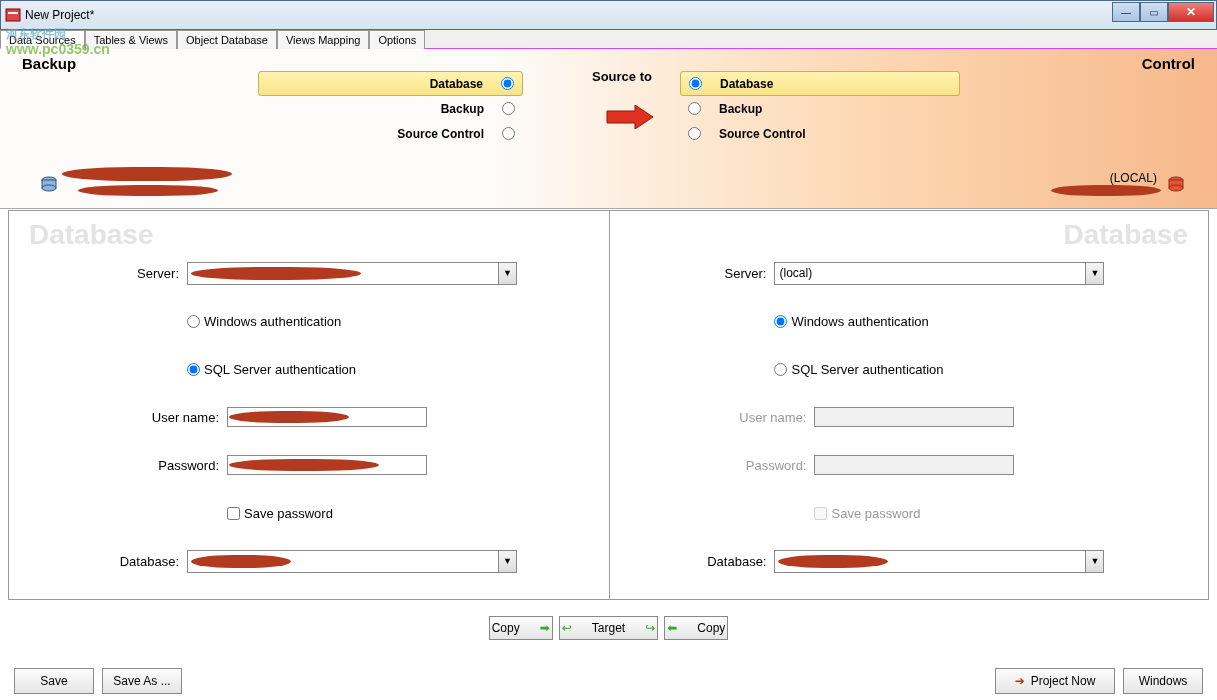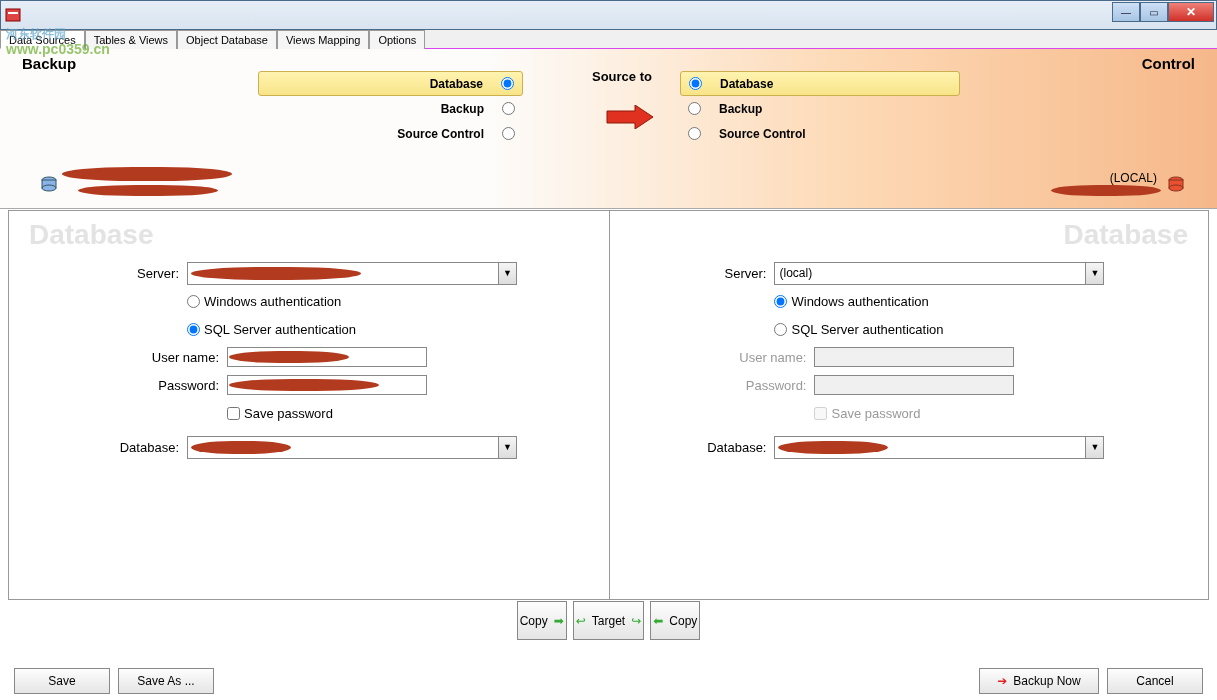--- a/index.html
+++ b/index.html
@@ -35,48 +35,49 @@
 .srvicon.right{right:32px;top:126px}
 .local{position:absolute;right:60px;top:122px;font-size:12px}
 .bigdb{position:absolute;top:8px;font-size:28px;font-weight:bold;color:#e3e3e3;font-family:Arial}
 .bigdb.left{left:20px}
 .bigdb.right{right:20px}
 .mainpane{position:absolute;top:210px;left:8px;right:8px;height:390px;border:1px solid #999}
 .divider{position:absolute;left:50%;top:0;bottom:0;width:0;border-left:1px solid #999}
 .formcol{position:absolute;top:50px;width:48%}
 .formcol.left{left:18px}
 .formcol.right{right:18px}
-.frow{display:flex;align-items:center;margin-bottom:4px;height:24px}
+.frow{display:flex;align-items:center;margin-bottom:24px;height:24px}
 .frow .flbl{width:160px;text-align:right;padding-right:8px;font-size:13px}
 .frow .flbl.disabled{color:#999}
 .combo{flex:0 0 330px;height:23px;border:1px solid #888;background:#fff;display:flex;align-items:center;position:relative}
 .combo .cval{flex:1;padding:0 4px;font-size:12px}
 .combo .cbtn{width:18px;height:100%;border-left:1px solid #888;background:linear-gradient(#f5f5f5,#ddd);display:flex;align-items:center;justify-content:center;font-size:9px}
 .frow input[type=text],.frow input[type=password]{width:200px;height:20px;border:1px solid #888;padding:0 3px}
 .frow input[disabled]{background:#f0f0f0}
 .frow.indent{padding-left:160px}
 .frow.indent2{padding-left:200px}
 .frow label{font-size:13px}
 .btnbar{position:absolute;left:0;right:0;bottom:60px;display:flex;justify-content:center;gap:6px}
-.btn{height:39px;padding:0 2px;border:1px solid #888;background:linear-gradient(#fdfdfd,#e5e5e5);display:inline-flex;align-items:center;gap:6px;font-size:12px;cursor:default}
+.btn{height:24px;padding:0 2px;border:1px solid #888;background:linear-gradient(#fdfdfd,#e5e5e5);display:inline-flex;align-items:center;gap:20px;font-size:12px;cursor:default}
 .footer{position:absolute;left:0;right:0;bottom:6px;display:flex;padding:0 14px;gap:8px}
 .footer .spacer{flex:1}
-.fbtn{height:26px;width:96px;border:1px solid #888;background:linear-gradient(#fdfdfd,#e5e5e5);display:inline-flex;align-items:center;justify-content:center;gap:6px;font-size:12px}
+.fbtn{height:26px;width:80px;border:1px solid #888;background:linear-gradient(#fdfdfd,#e5e5e5);display:inline-flex;align-items:center;justify-content:center;gap:6px;font-size:12px}
 .fbtn.wide{width:120px}
 </style>
 </head>
 <body>
 
 <div class="titlebar">
   <span class="appicon">
     <svg width="16" height="16">
         <rect x="1" y="2" width="14" height="12" fill="#d44" stroke="#800"></rect>
         <rect x="3" y="5" width="10" height="2" fill="#fff"></rect>
       </svg>
   </span>
+  <span class="title">New Project*</span>
   <div class="winbtns">
     <div class="winbtn">—</div>
     <div class="winbtn">▭</div>
     <div class="winbtn close">✕</div>
   </div>
 </div>
 
 <div class="watermark">
   <span>河东软件园</span>
   <span class="sub">www.pc0359.cn</span>
@@ -254,18 +255,18 @@
 <div class="footer">
   <div class="fbtn">
       <span>Save</span>
     </div>
   <div class="fbtn">
       <span>Save As ...</span>
     </div>
   <div class="spacer"></div>
   <div class="fbtn wide">
     <span style="color:#d22">➔</span>
-    <span>Backup Now</span>
+    <span>Project Now</span>
   </div>
   <div class="fbtn">
-      <span>Cancel</span>
+      <span>Windows</span>
     </div>
 </div>
 
 </body></html>

